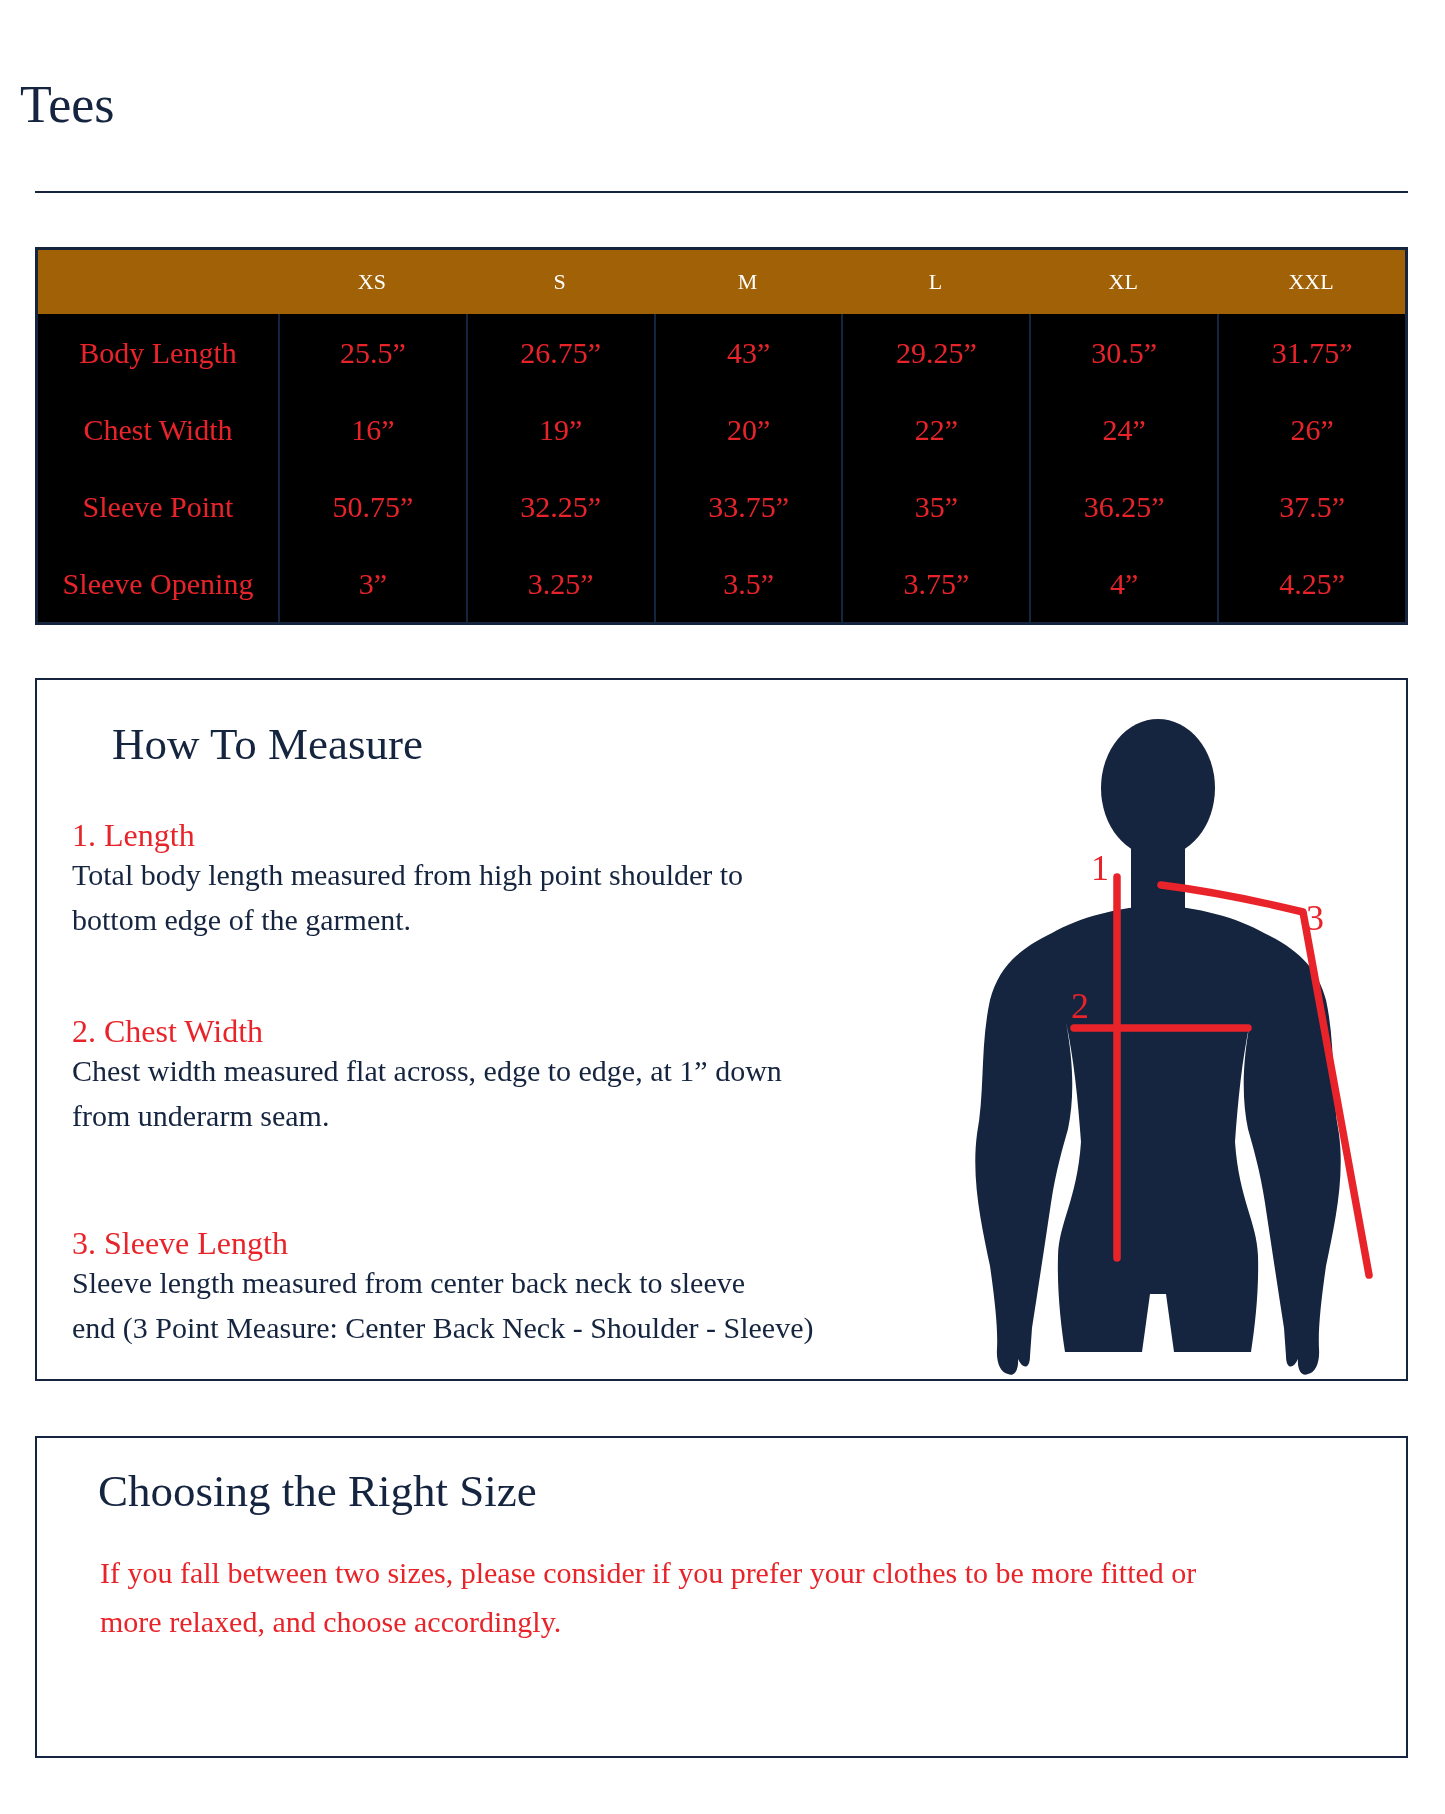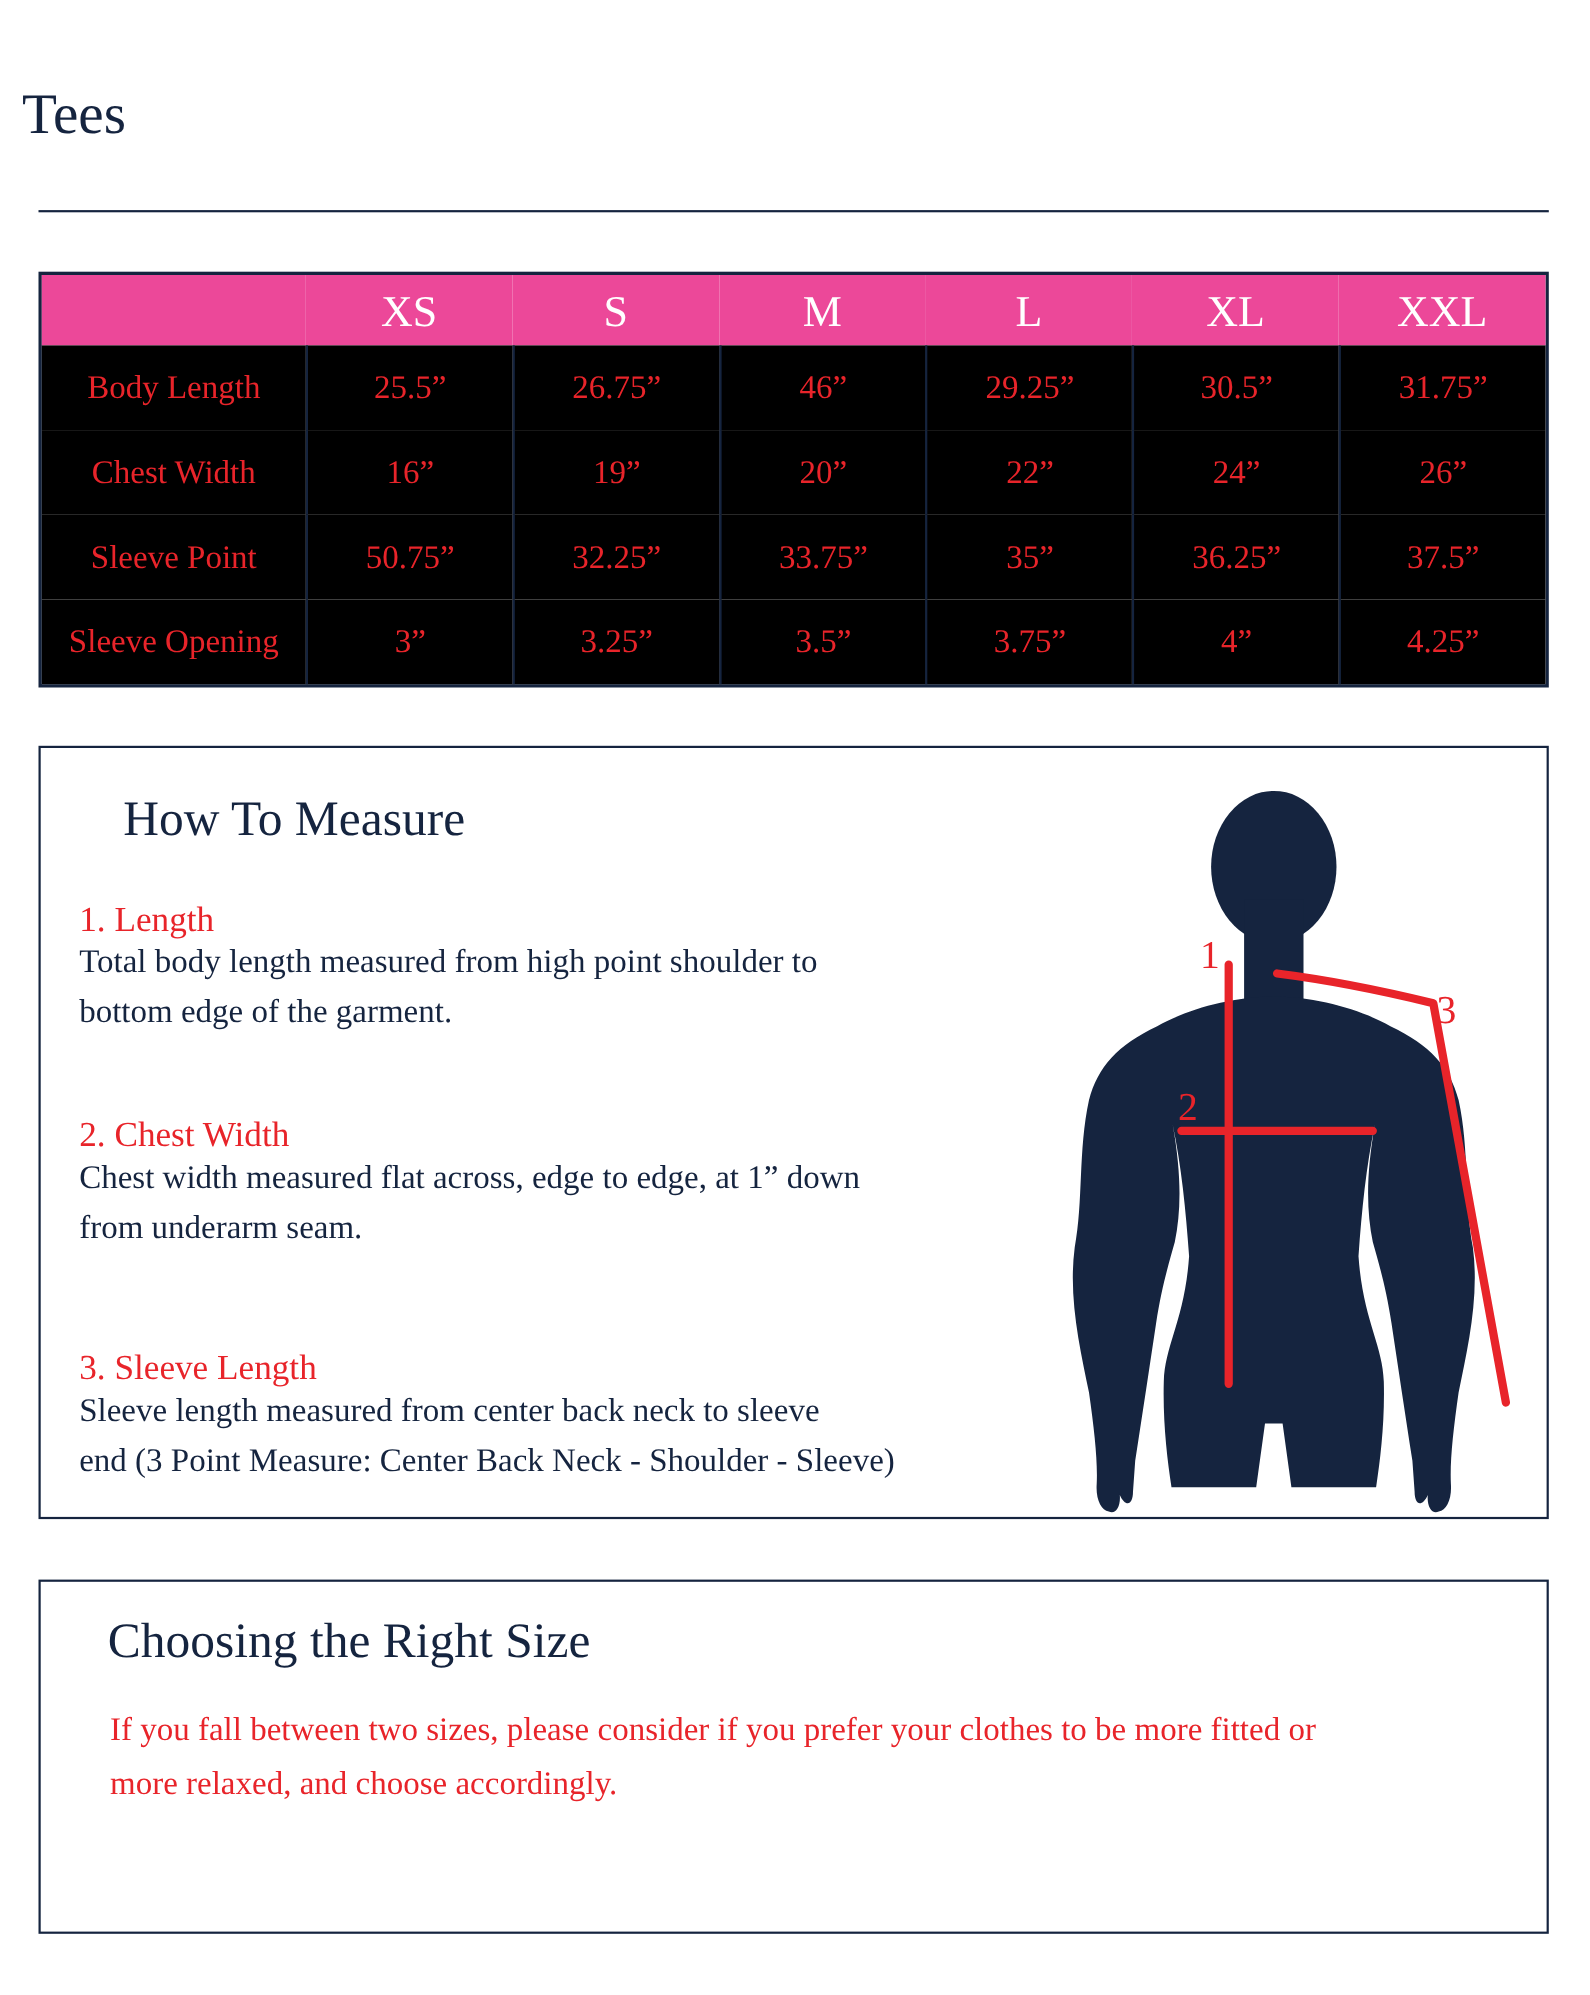--- a/index.html
+++ b/index.html
@@ -18,21 +18,21 @@
 
   
   .size-table {
     position:absolute; left:35px; top:247px; width:1373px; height:378px;
     border:3px solid #15243F; box-sizing:border-box;
     display:grid;
     grid-template-columns:240px repeat(6, 1fr);
     grid-template-rows:64px repeat(4, 1fr);
   }
   .th {
-    background:#ec4899; color:#ffffff; font-size:40px;
+    background:#a16207; color:#ffffff; font-size:22px;
     display:flex; align-items:center; justify-content:center;
   }
   .td {
     background:#000000; color:#E8242A; font-size:30px;
     display:flex; align-items:center; justify-content:center;
     border-left:2px solid #15243F; box-sizing:border-box;
   }
   .td.first { border-left:none; }
 
   
@@ -80,21 +80,21 @@
     <div class="th">XS</div>
     <div class="th">S</div>
     <div class="th">M</div>
     <div class="th">L</div>
     <div class="th">XL</div>
     <div class="th">XXL</div>
 
     <div class="td first">Body Length</div>
     <div class="td">25.5”</div>
     <div class="td">26.75”</div>
-    <div class="td">46”</div>
+    <div class="td">43”</div>
     <div class="td">29.25”</div>
     <div class="td">30.5”</div>
     <div class="td">31.75”</div>
 
     <div class="td first">Chest Width</div>
     <div class="td">16”</div>
     <div class="td">19”</div>
     <div class="td">20”</div>
     <div class="td">22”</div>
     <div class="td">24”</div>

